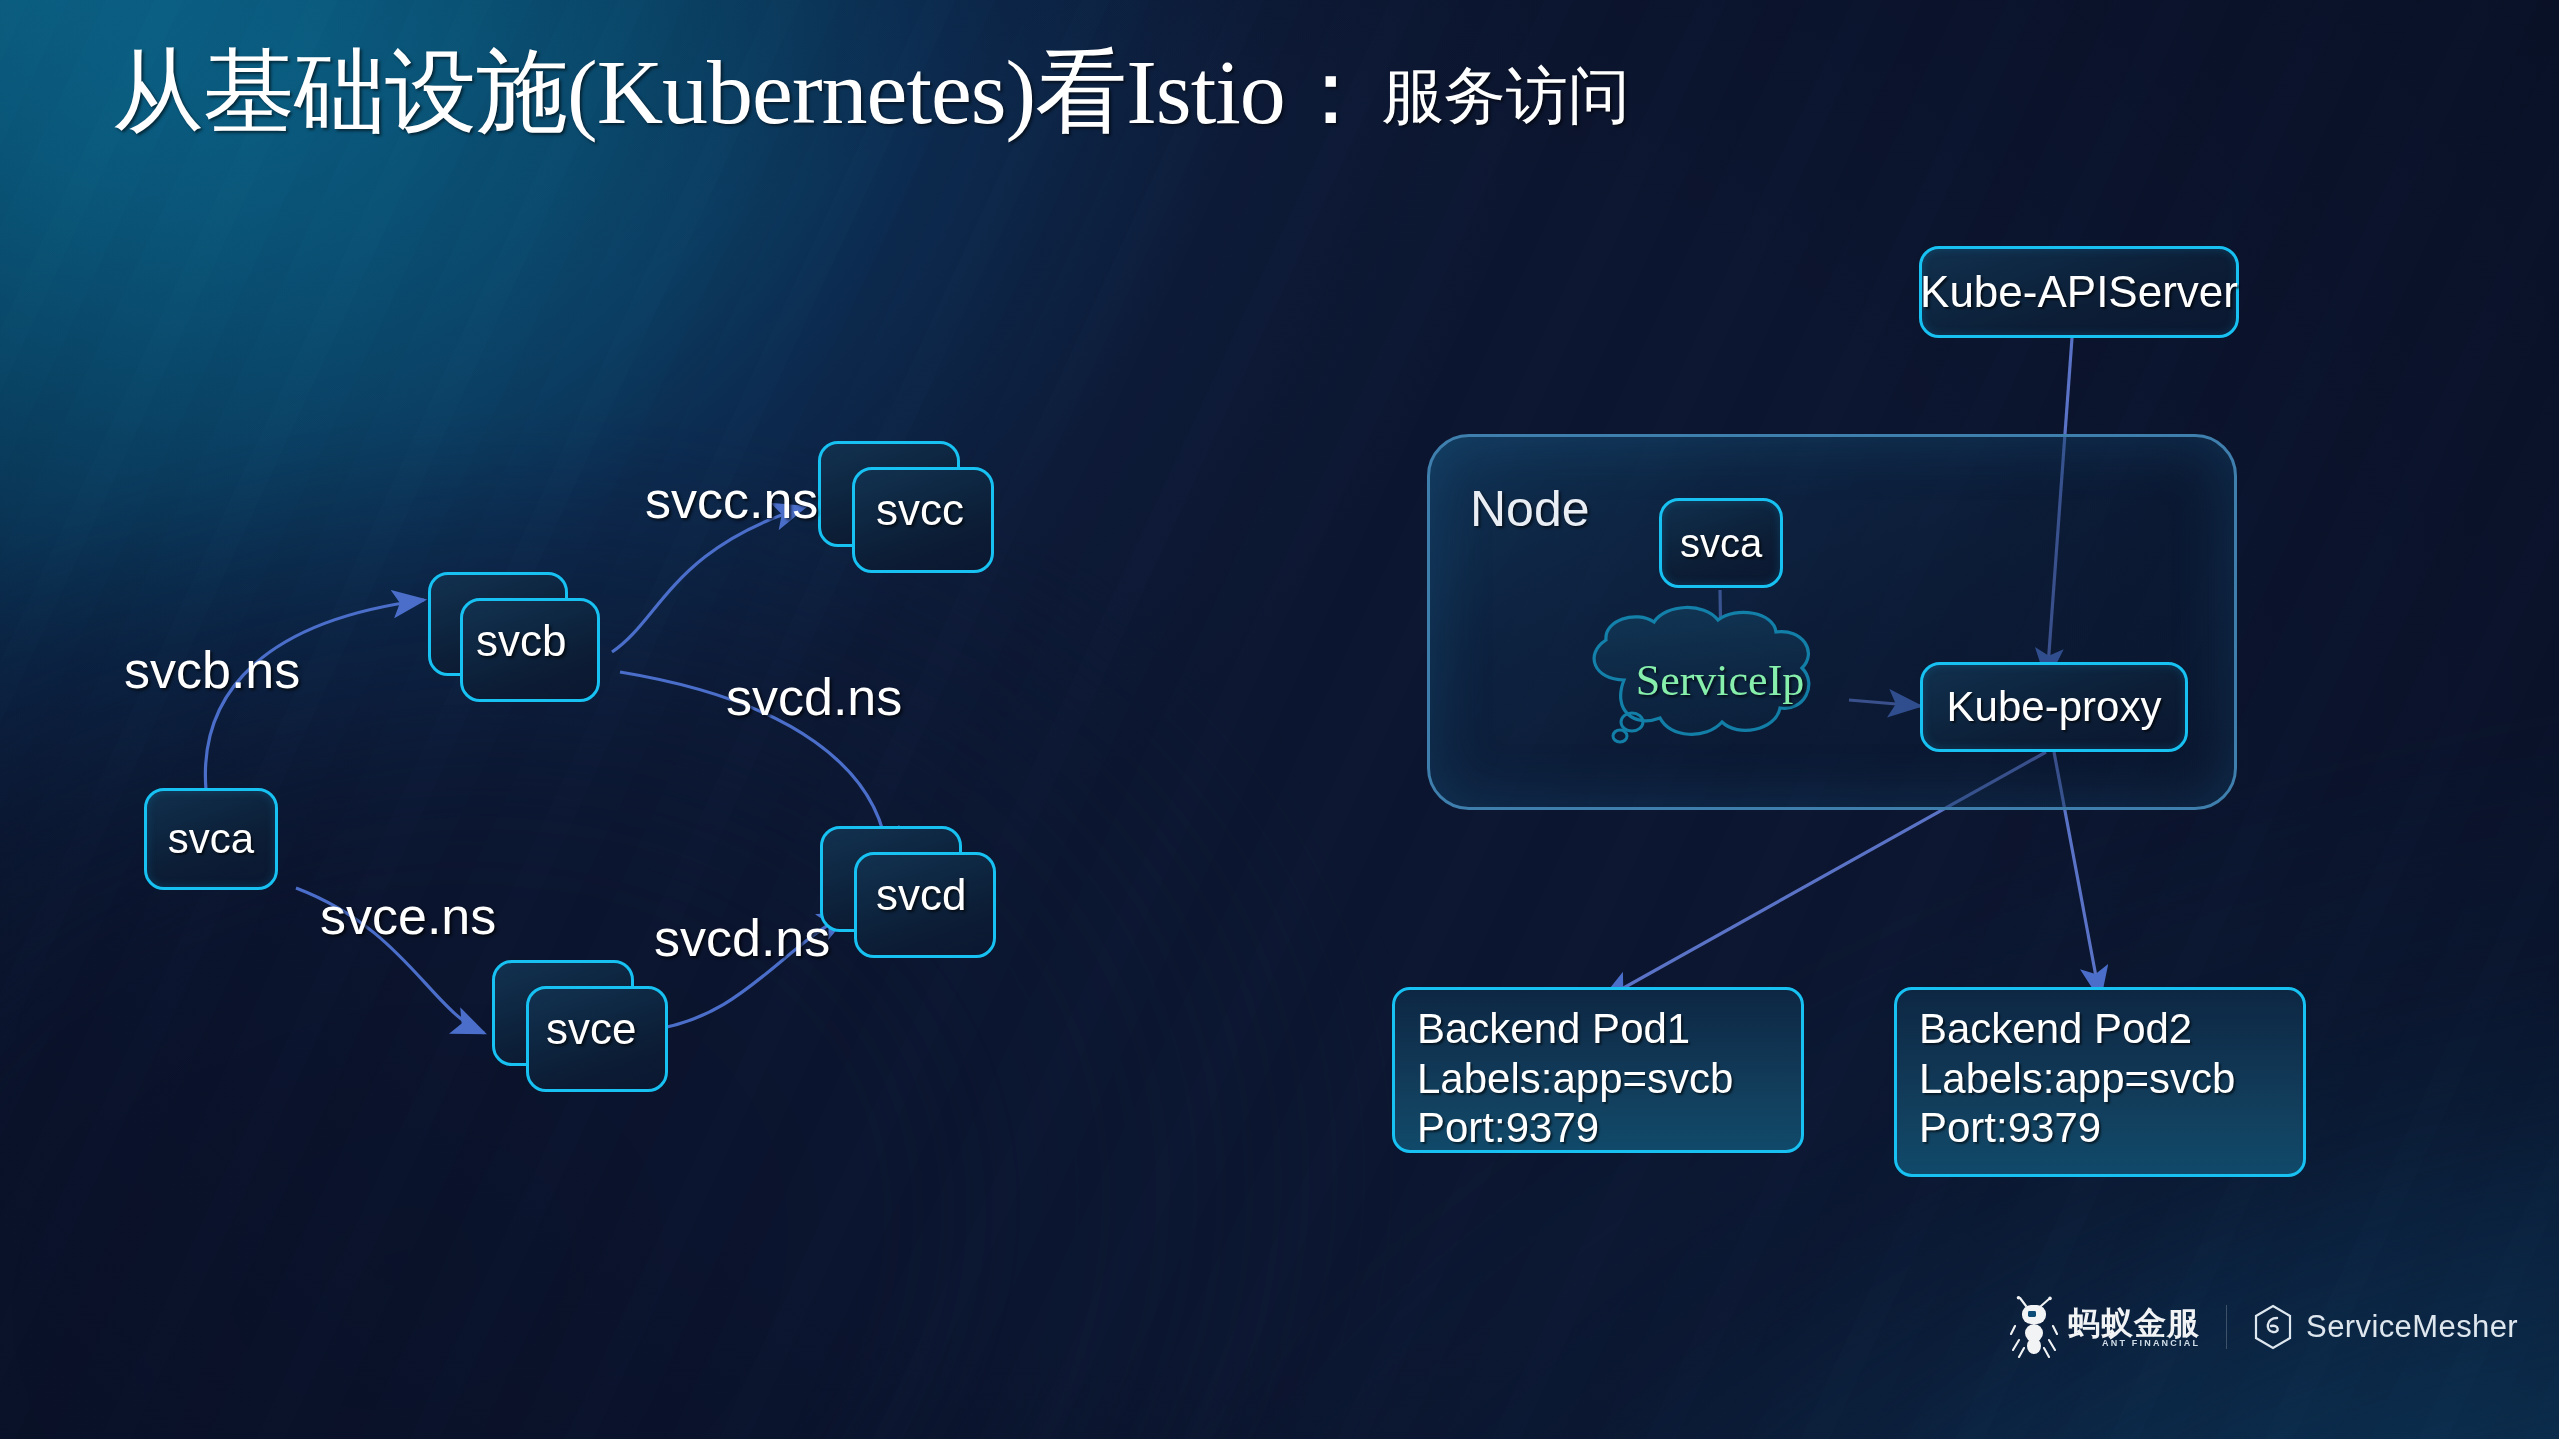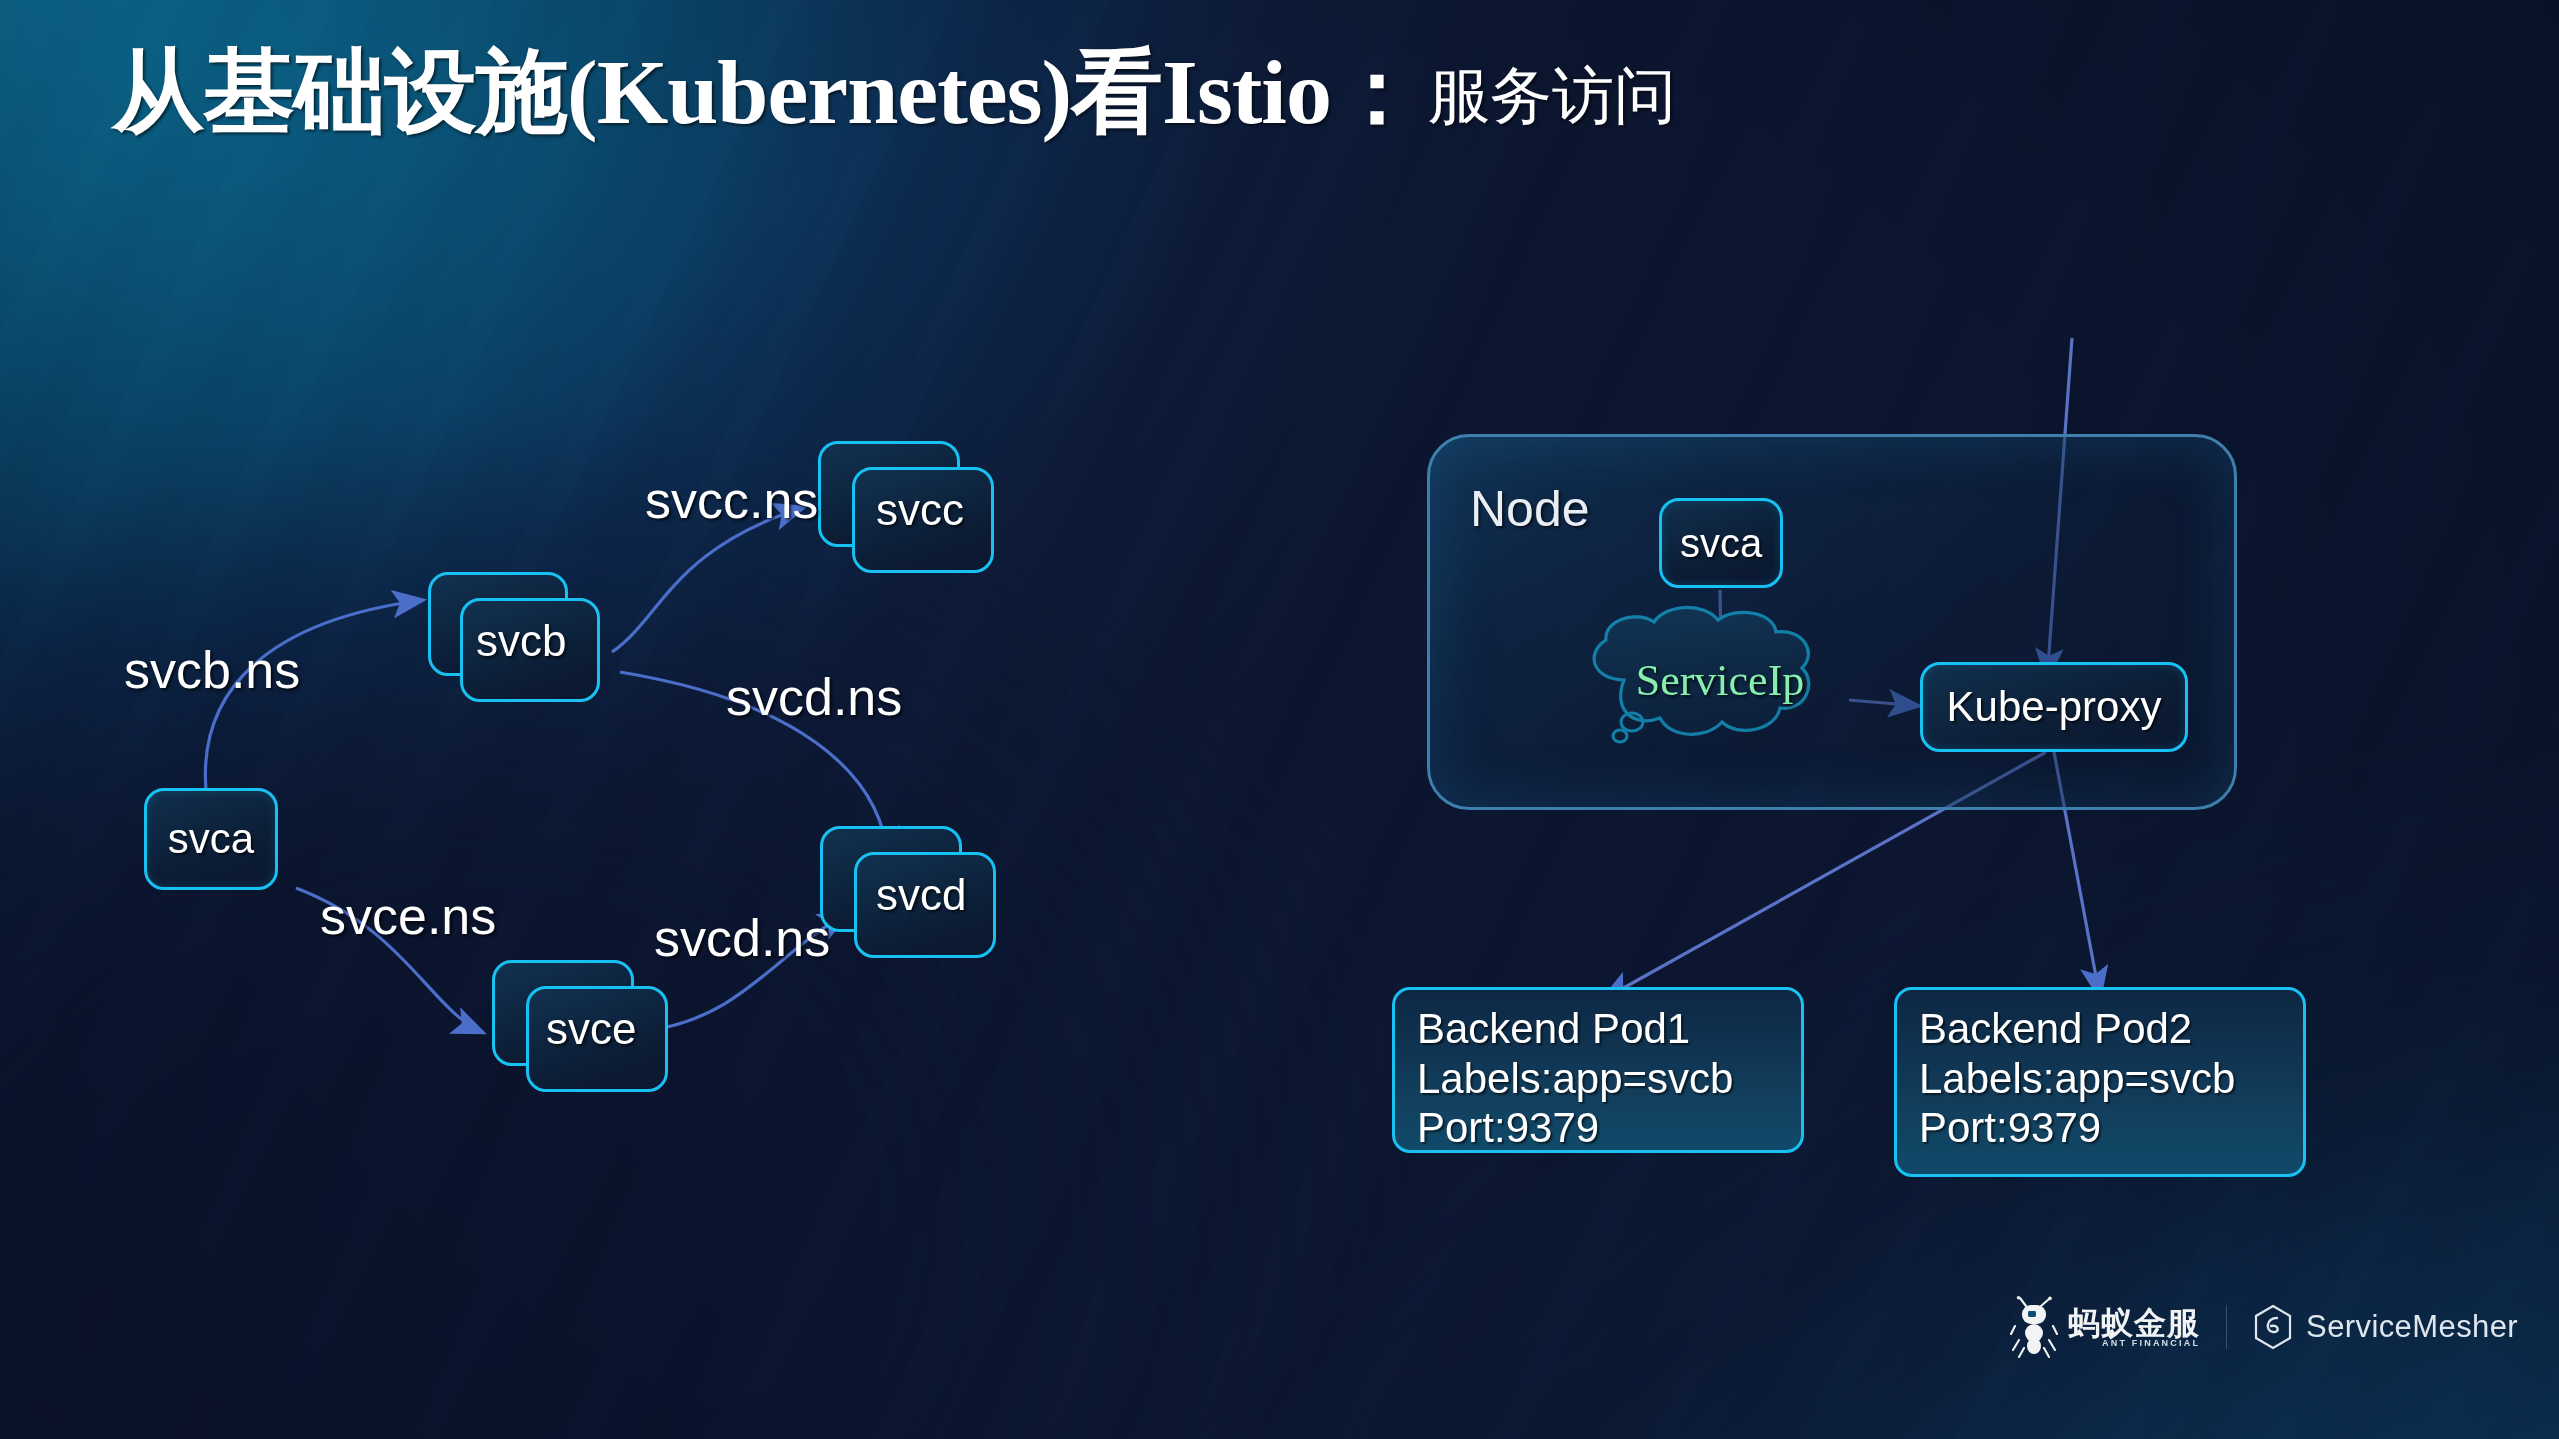--- a/index.html
+++ b/index.html
@@ -69,21 +69,21 @@
 
   
   #title{
     position:absolute;left:112px;top:42px;
     color:#ffffff;
     white-space:nowrap;
     text-shadow:2px 2px 3px rgba(0,0,0,.55);
   }
   #title .t-main{
     font-family:"Liberation Serif","DejaVu Serif",serif;
-    font-size:92px;line-height:1.1;font-weight:700;
+    font-size:92px;line-height:1.1;font-weight:400;
     letter-spacing:-1px;
   }
   #title .t-sub{
     font-family:"Liberation Sans","DejaVu Sans",sans-serif;
     font-size:62px;line-height:1.1;font-weight:400;
     margin-left:6px;
     position:relative;top:-6px;
   }
 
   
@@ -273,20 +273,23 @@
     <div class="front" style="left:34px;top:26px;width:142px;height:106px;"></div>
     <div class="lbl" style="left:54px;top:44px;font-size:44px;">svce</div>
   </div>
 
   <div class="edgelabel" style="left:124px;top:640px;">svcb.ns</div>
   <div class="edgelabel" style="left:645px;top:470px;">svcc.ns</div>
   <div class="edgelabel" style="left:726px;top:667px;">svcd.ns</div>
   <div class="edgelabel" style="left:320px;top:886px;">svce.ns</div>
   <div class="edgelabel" style="left:654px;top:908px;">svcd.ns</div>
 
+  <div class="nodebox" style="left:1919px;top:246px;width:320px;height:92px;font-size:44px;overflow:visible;">
+    <span class="lbl" style="white-space:nowrap;">Kube-APIServer</span>
+  </div>
 
   <div id="node-container"></div>
   <div id="node-label">Node</div>
 
   <div class="nodebox" style="left:1659px;top:498px;width:124px;height:90px;font-size:40px;">
     <span class="lbl">svca</span>
   </div>
 
   <div id="cloud-wrap"></div>
   <div id="cloud-label">ServiceIp</div>

